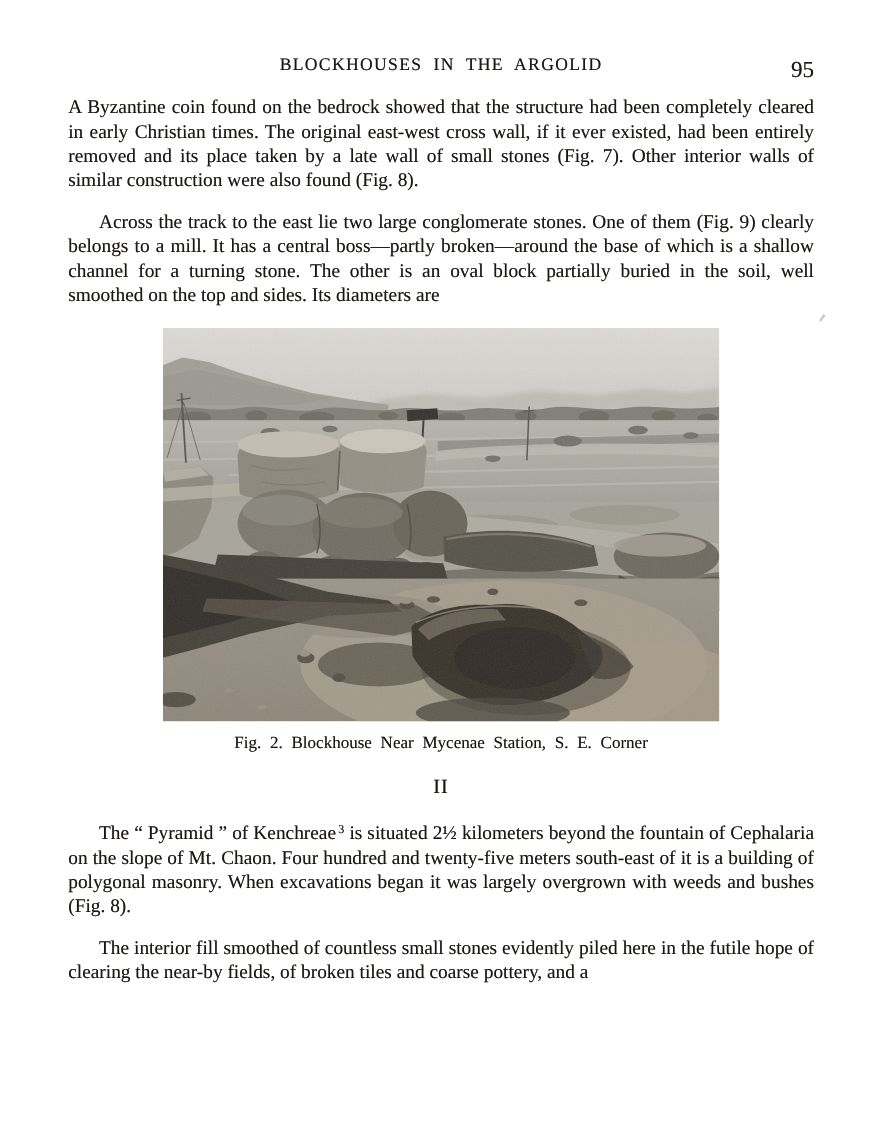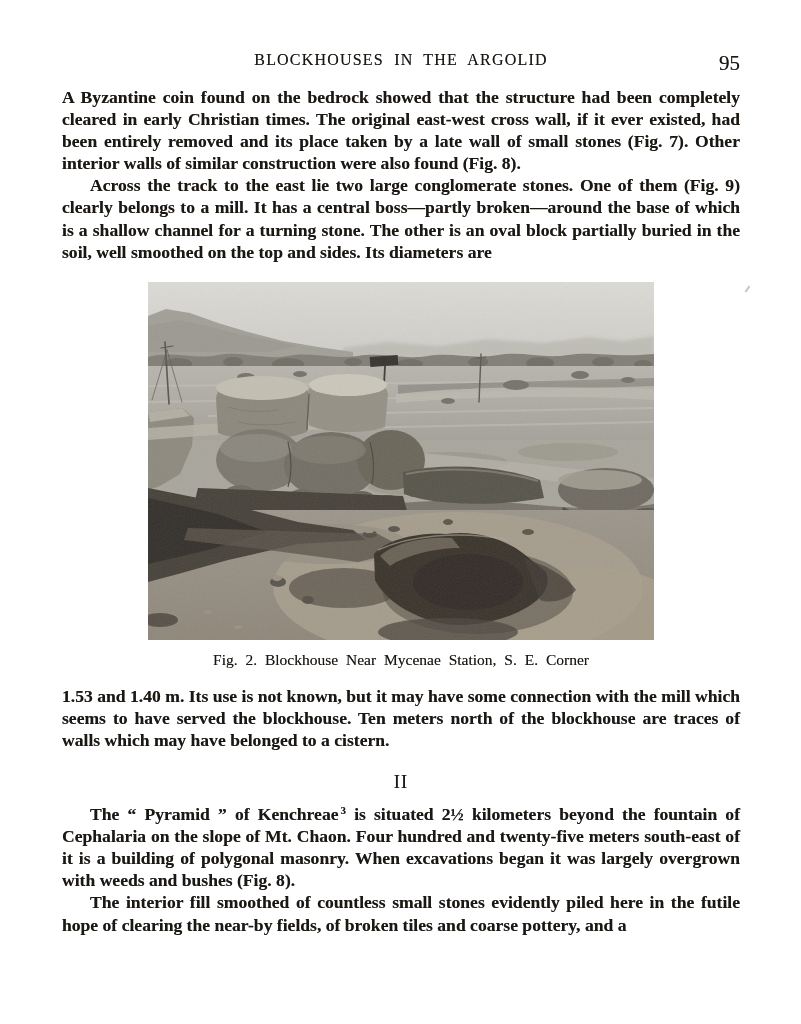--- a/index.html
+++ b/index.html
@@ -22,23 +22,22 @@
   .page-number {
     position: absolute; right: 0; top: 0; font-size: 21px;
     text-shadow: 0 0 0.3px rgba(27,24,20,.6);
   }
 
   .text-column { position: absolute; top: 86px; left: 62px; width: 678px; }
 
   .body-para {
     margin: 0; font-size: 17.6px; line-height: 22.1px; text-align: justify;
     text-shadow: 0 0 0.3px rgba(27,24,20,.55);
-    font-weight: bold;
-  }
-  .indent { text-indent: 28px; }
+  }
+  .indent { text-indent: 28px; margin-top: 16px; }
 
   figure.plate { margin: 5px; }
   .photo-frame { width: 506px; height: 358px; margin: 19px auto 0; overflow: hidden; }
   .photo-frame svg { display: block; }
   figcaption {
     text-align: center; font-size: 15.5px; margin-top: 11px; word-spacing: 4px;
     text-shadow: 0 0 0.3px rgba(27,24,20,.55);
   }
   .after-figure { margin-top: 16px; }
 
@@ -234,21 +233,20 @@
             <path d="M230,268 C260,254 310,248 360,258" stroke="#b3a996" stroke-width="1.5" opacity=".6" fill="none"></path>
             <ellipse cx="300" cy="350" rx="70" ry="14" fill="#4a443c" opacity=".75"></ellipse>
           </g>
 
           <rect width="506" height="358" filter="url(#grain)" opacity=".12"></rect>
         </svg>
       </div>
       <figcaption>Fig. 2. Blockhouse Near Mycenae Station, S. E. Corner</figcaption>
     </figure>
 
-    <p class="body-para after-figure">1.53 and 1.40 m. Its use is not known, but it may have some connection with the mill which seems to have served the blockhouse. Ten meters north of the blockhouse are traces of walls which may have belonged to a cistern.</p>
 
     <h2 class="section-heading">II</h2>
 
     <p class="body-para indent"><span>The “ Pyramid ” of Kenchreae</span><sup class="fn-ref">3</sup><span> is situated 2½ kilometers beyond the fountain of Cephalaria on the slope of Mt. Chaon. Four hundred and twenty-five meters south-east of it is a building of polygonal masonry. When excavations began it was largely overgrown with weeds and bushes (Fig. 8).</span></p>
 
     <p class="body-para indent">The interior fill smoothed of countless small stones evidently piled here in the futile hope of clearing the near-by fields, of broken tiles and coarse pottery, and a</p>
 
 
   </main>
 

